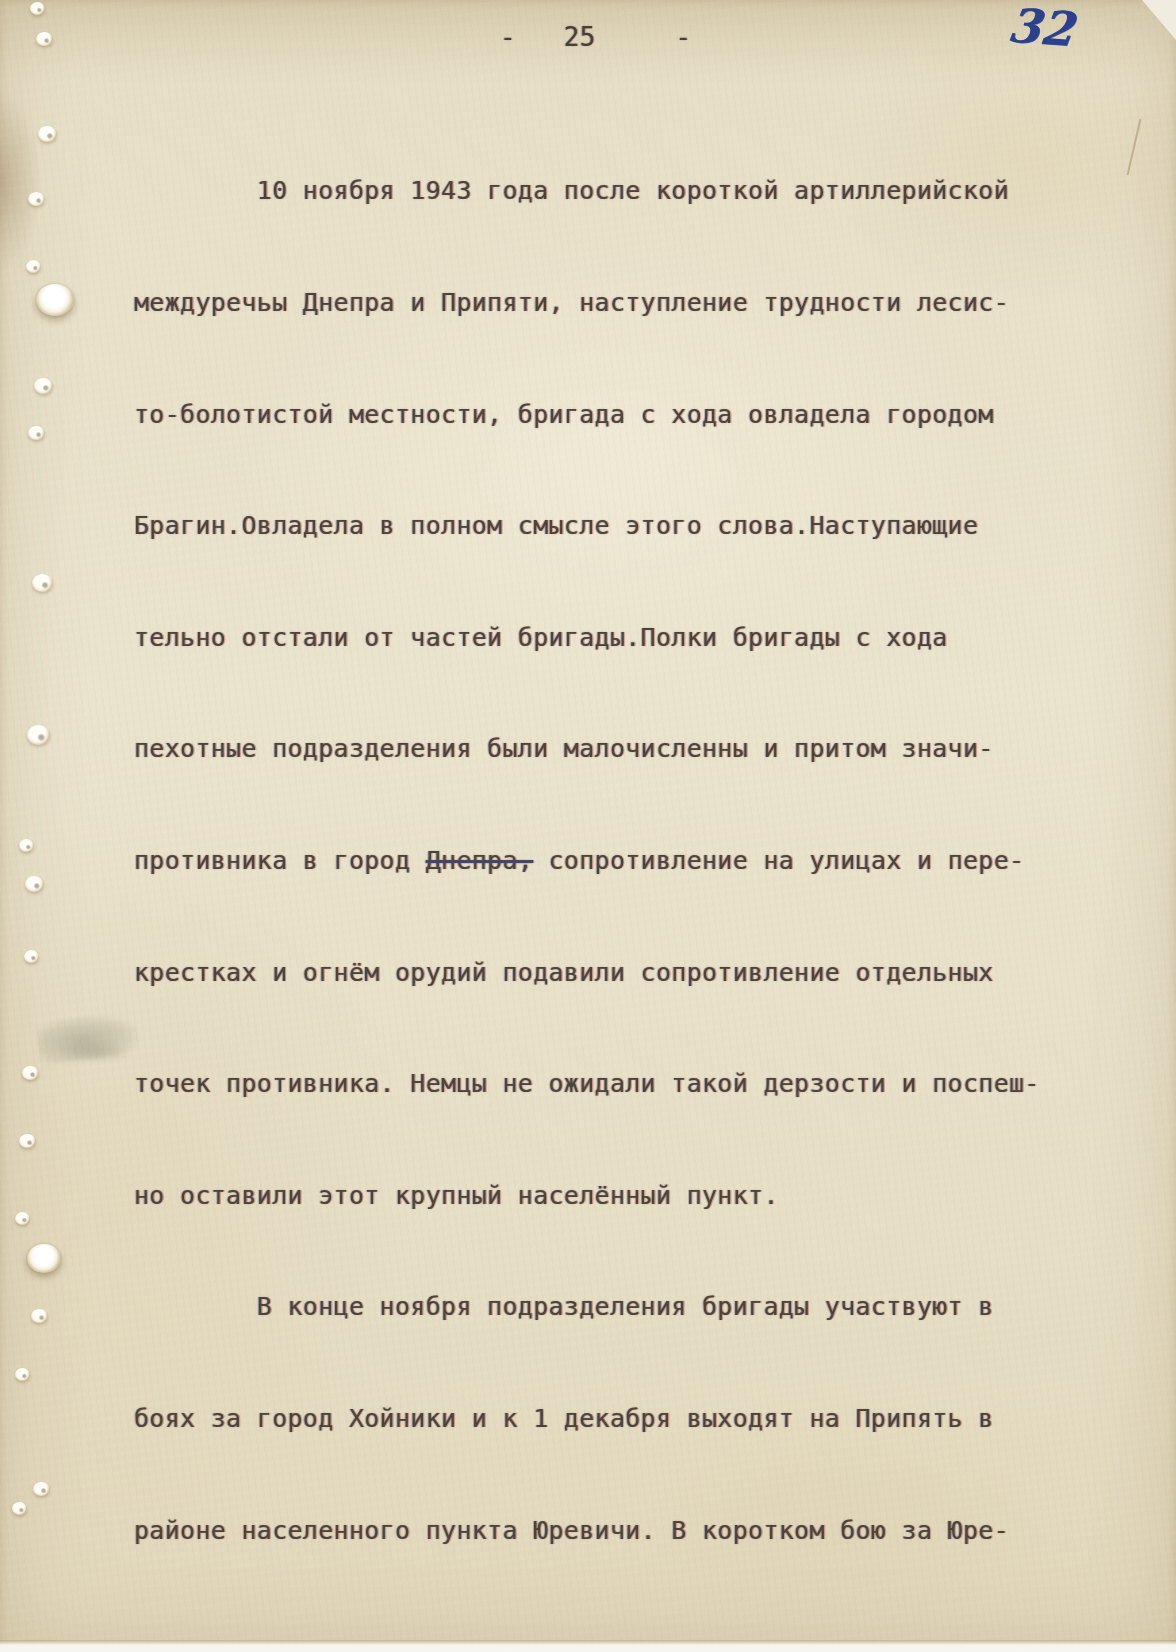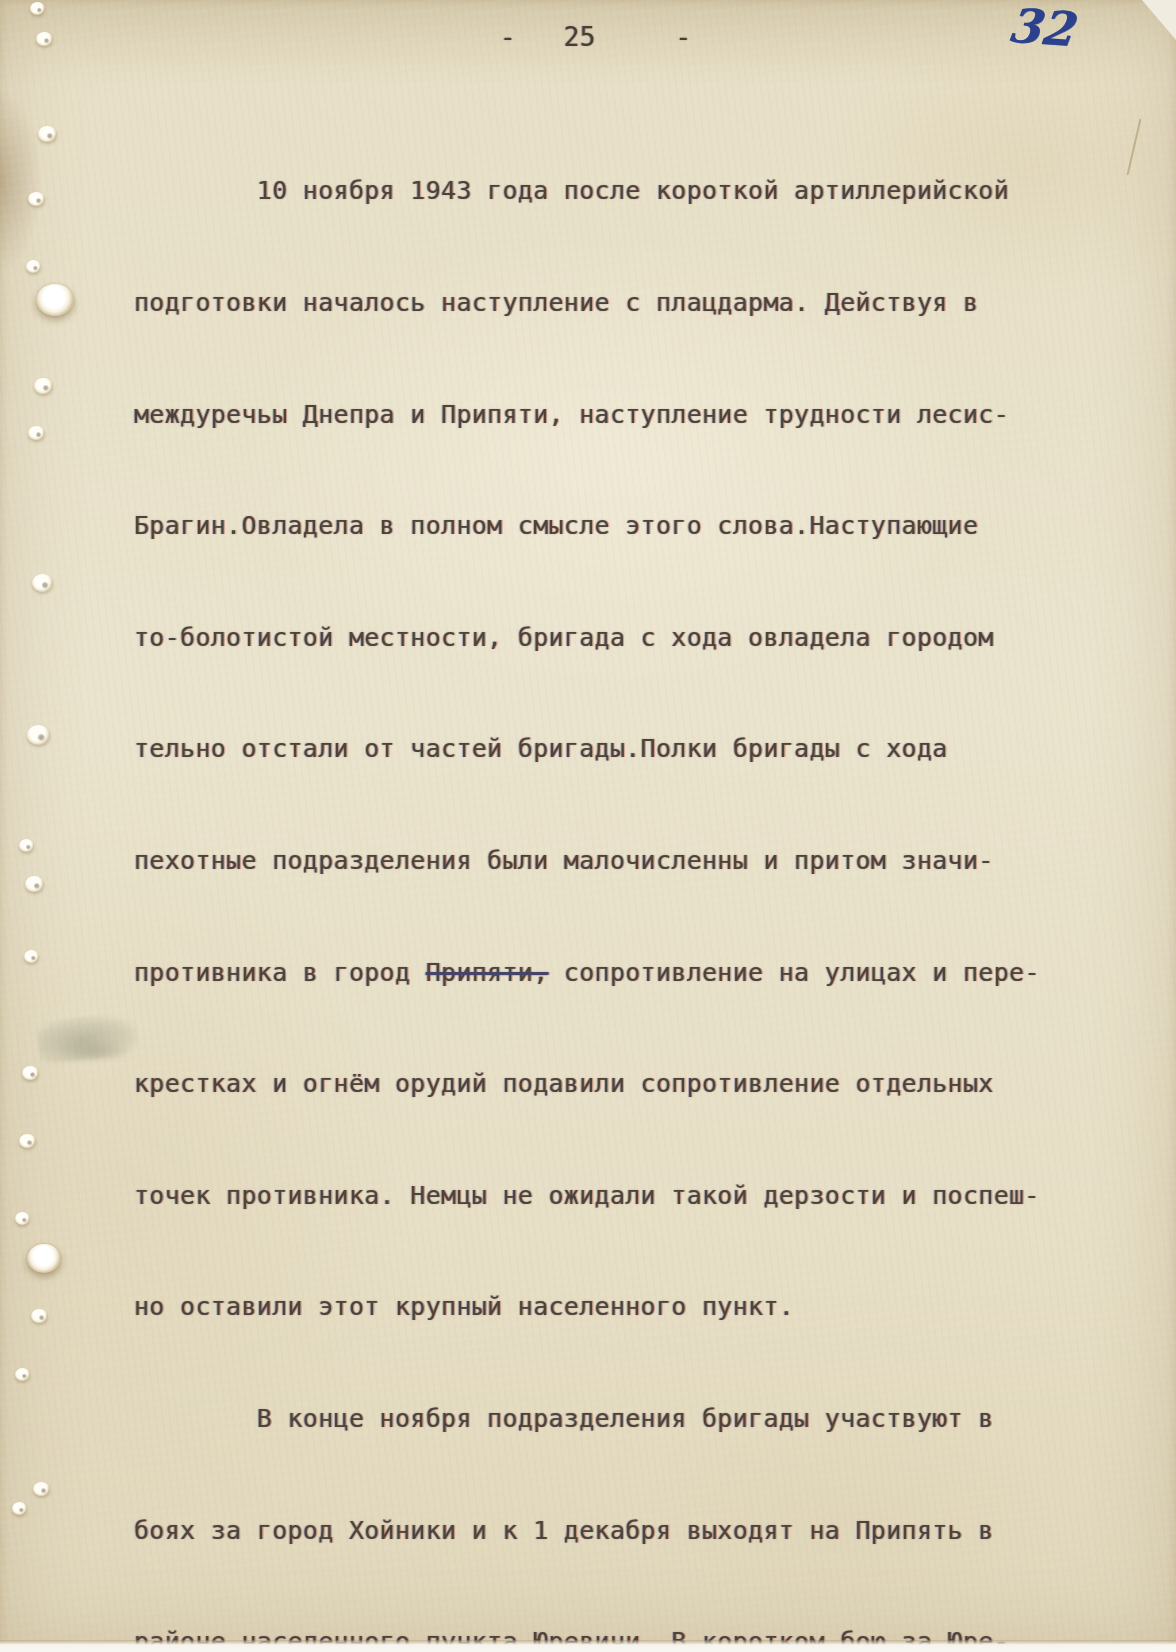--- a/index.html
+++ b/index.html
@@ -101,30 +101,29 @@
   <div class="corner-cut"></div>
   <div class="crease-mark"></div>
   <div class="smudge-a"></div>
   <div class="smudge-b"></div>
 
   <div class="page-number">-   25     -</div>
   <div class="handwritten-folio">32</div>
 
   <div class="typed">
     <div class="typed-line">        10 ноября 1943 года после короткой артиллерийской</div>
-    <div class="typed-line">подготовки началось наступление с плацдарма. Действуя в</div>
     <div class="typed-line">междуречьы Днепра и Припяти, наступление трудности лесис-</div>
+    <div class="typed-line">то-болотистой местности, бригада с хода овладела городом</div>
     <div class="typed-line">Брагин.Овладела в полном смысле этого слова.Наступающие</div>
-    <div class="typed-line">то-болотистой местности, бригада с хода овладела городом</div>
     <div class="typed-line">тельно отстали от частей бригады.Полки бригады с хода</div>
     <div class="typed-line">пехотные подразделения были малочисленны и притом значи-</div>
-    <div class="typed-line"><span>противника в город </span><span class="strike">Припяти,</span><span> сопротивление на улицах и пере-</span></div>
+    <div class="typed-line"><span>противника в город </span><span class="strike">Днепра,</span><span> сопротивление на улицах и пере-</span></div>
     <div class="typed-line">крестках и огнём орудий подавили сопротивление отдельных</div>
     <div class="typed-line">точек противника. Немцы не ожидали такой дерзости и поспеш-</div>
-    <div class="typed-line">но оставили этот крупный населенного пункт.</div>
+    <div class="typed-line">но оставили этот крупный населённый пункт.</div>
     <div class="typed-line">        В конце ноября подразделения бригады участвуют в</div>
     <div class="typed-line">боях за город Хойники и к 1 декабря выходят на Припять в</div>
     <div class="typed-line">районе населенного пункта Юревичи. В коротком бою за Юре-</div>
     
     
     
     
     
   </div>
 

